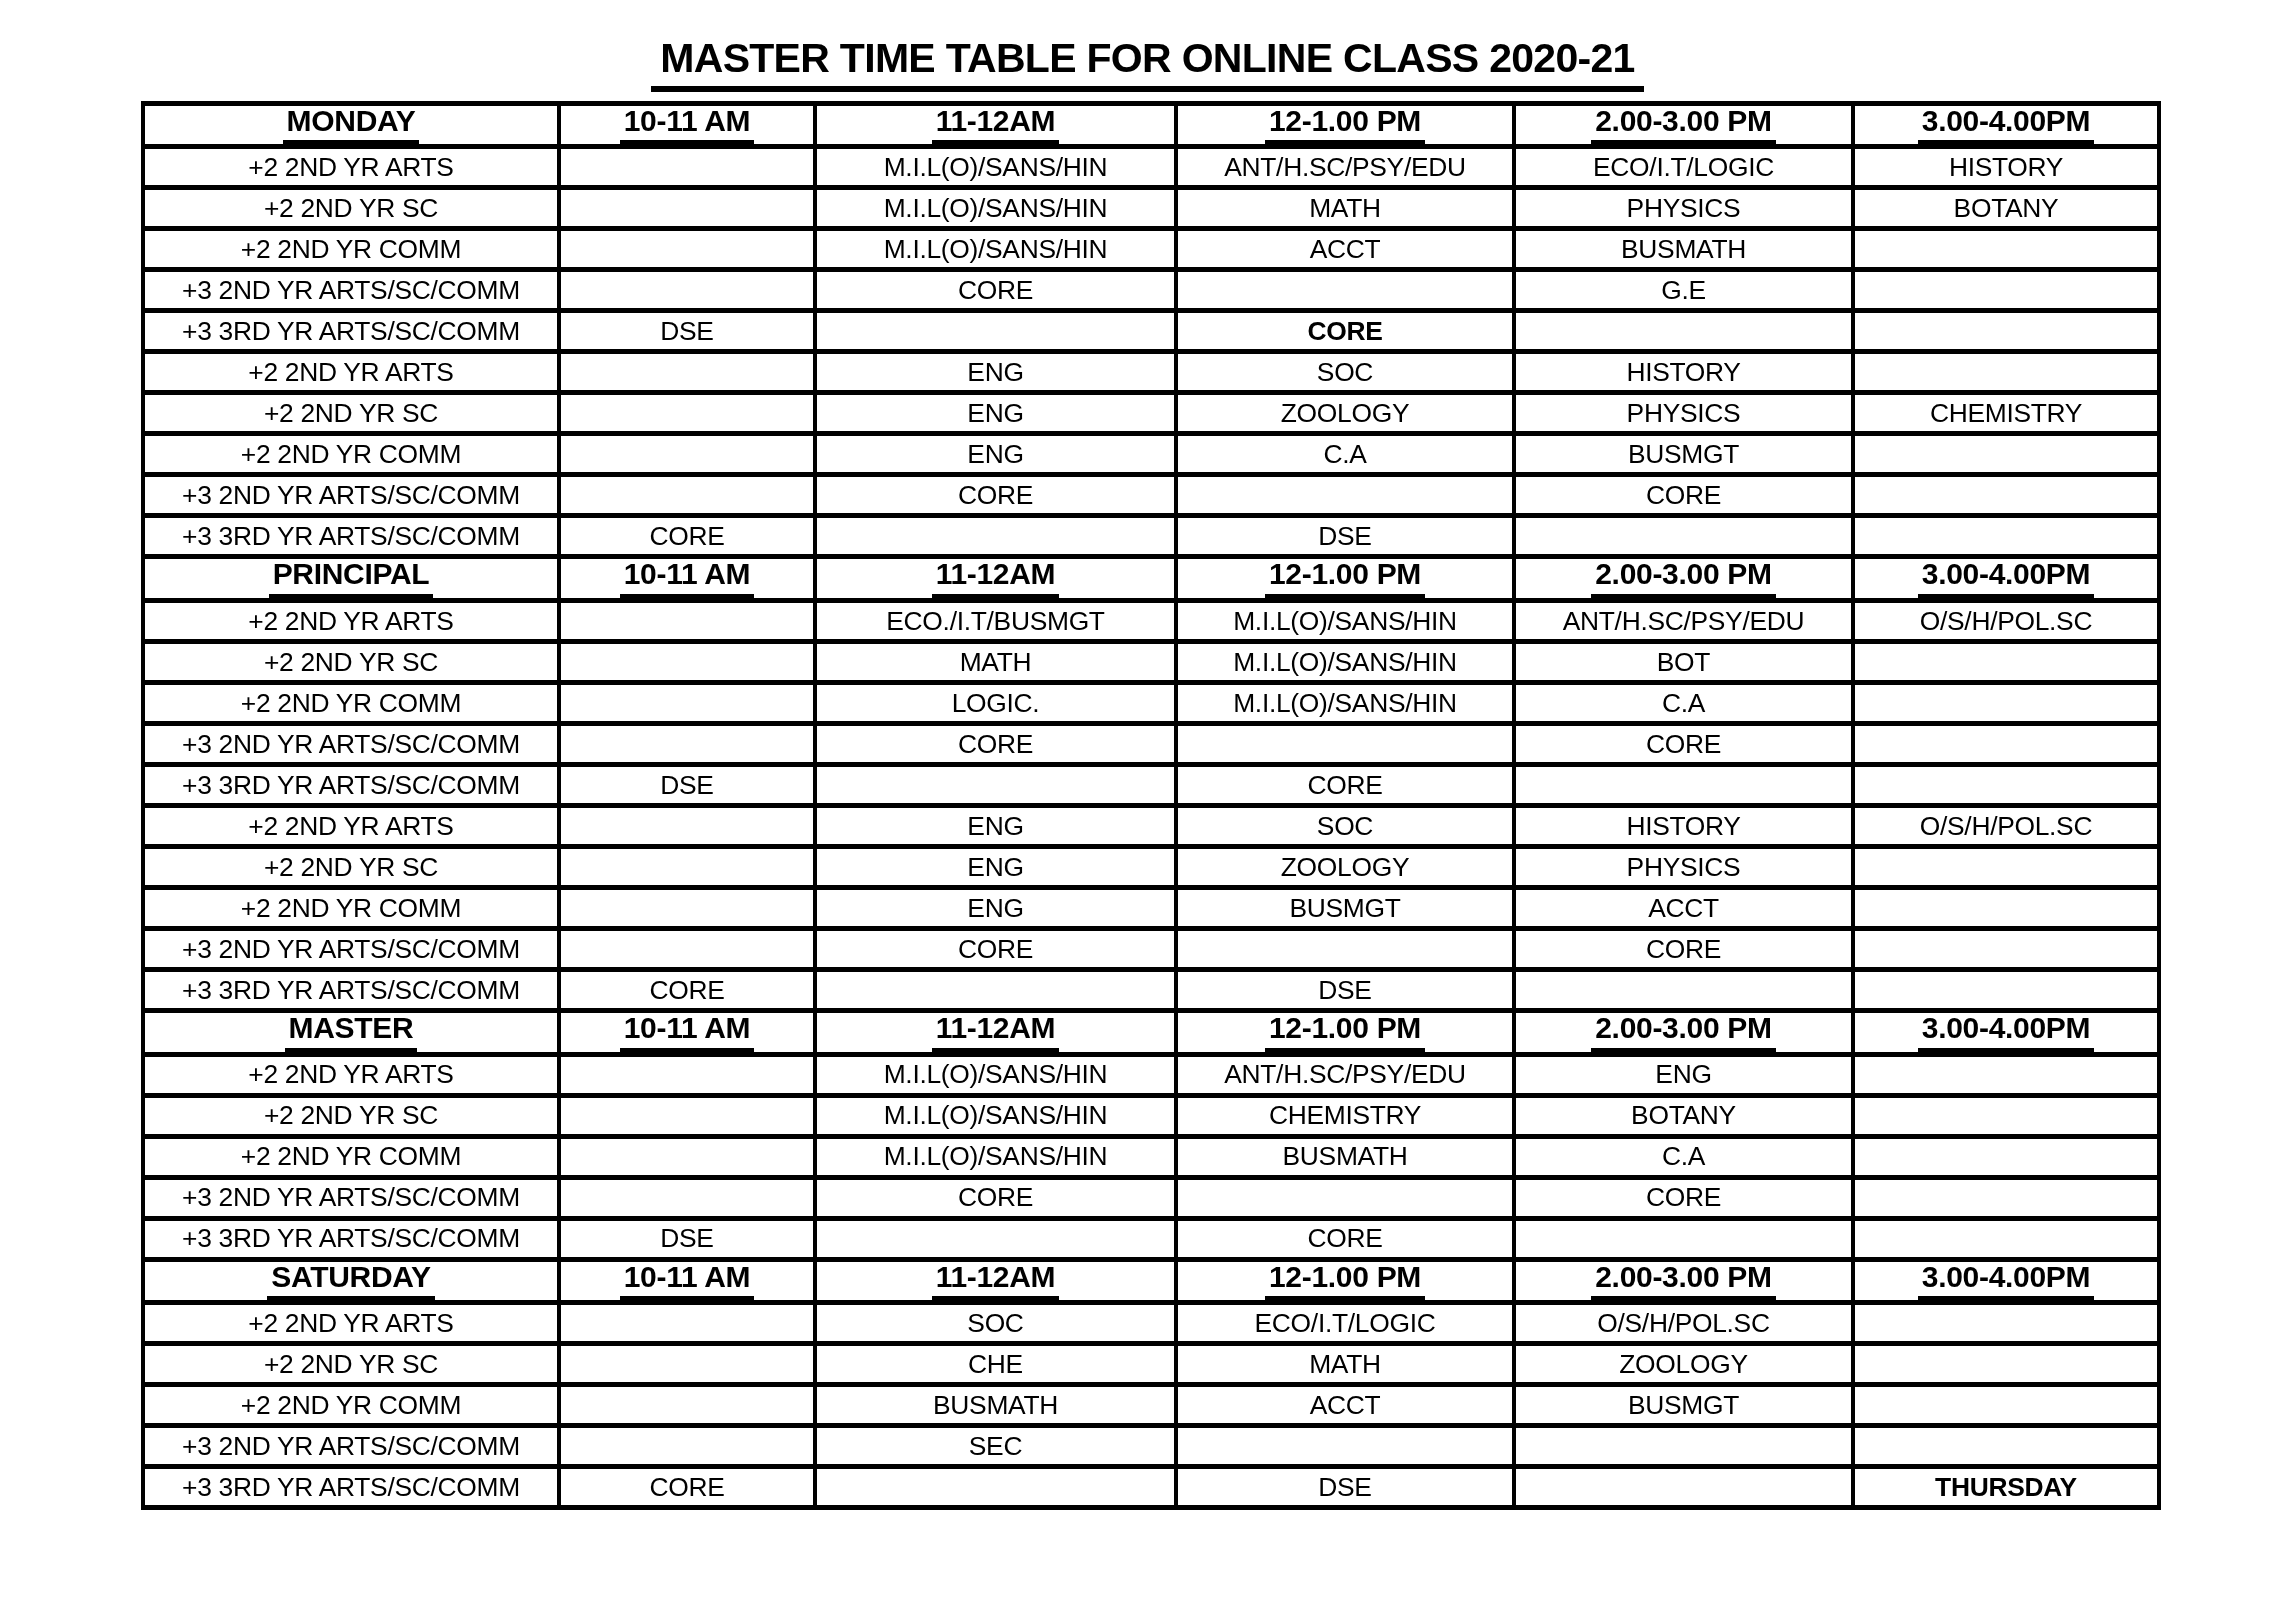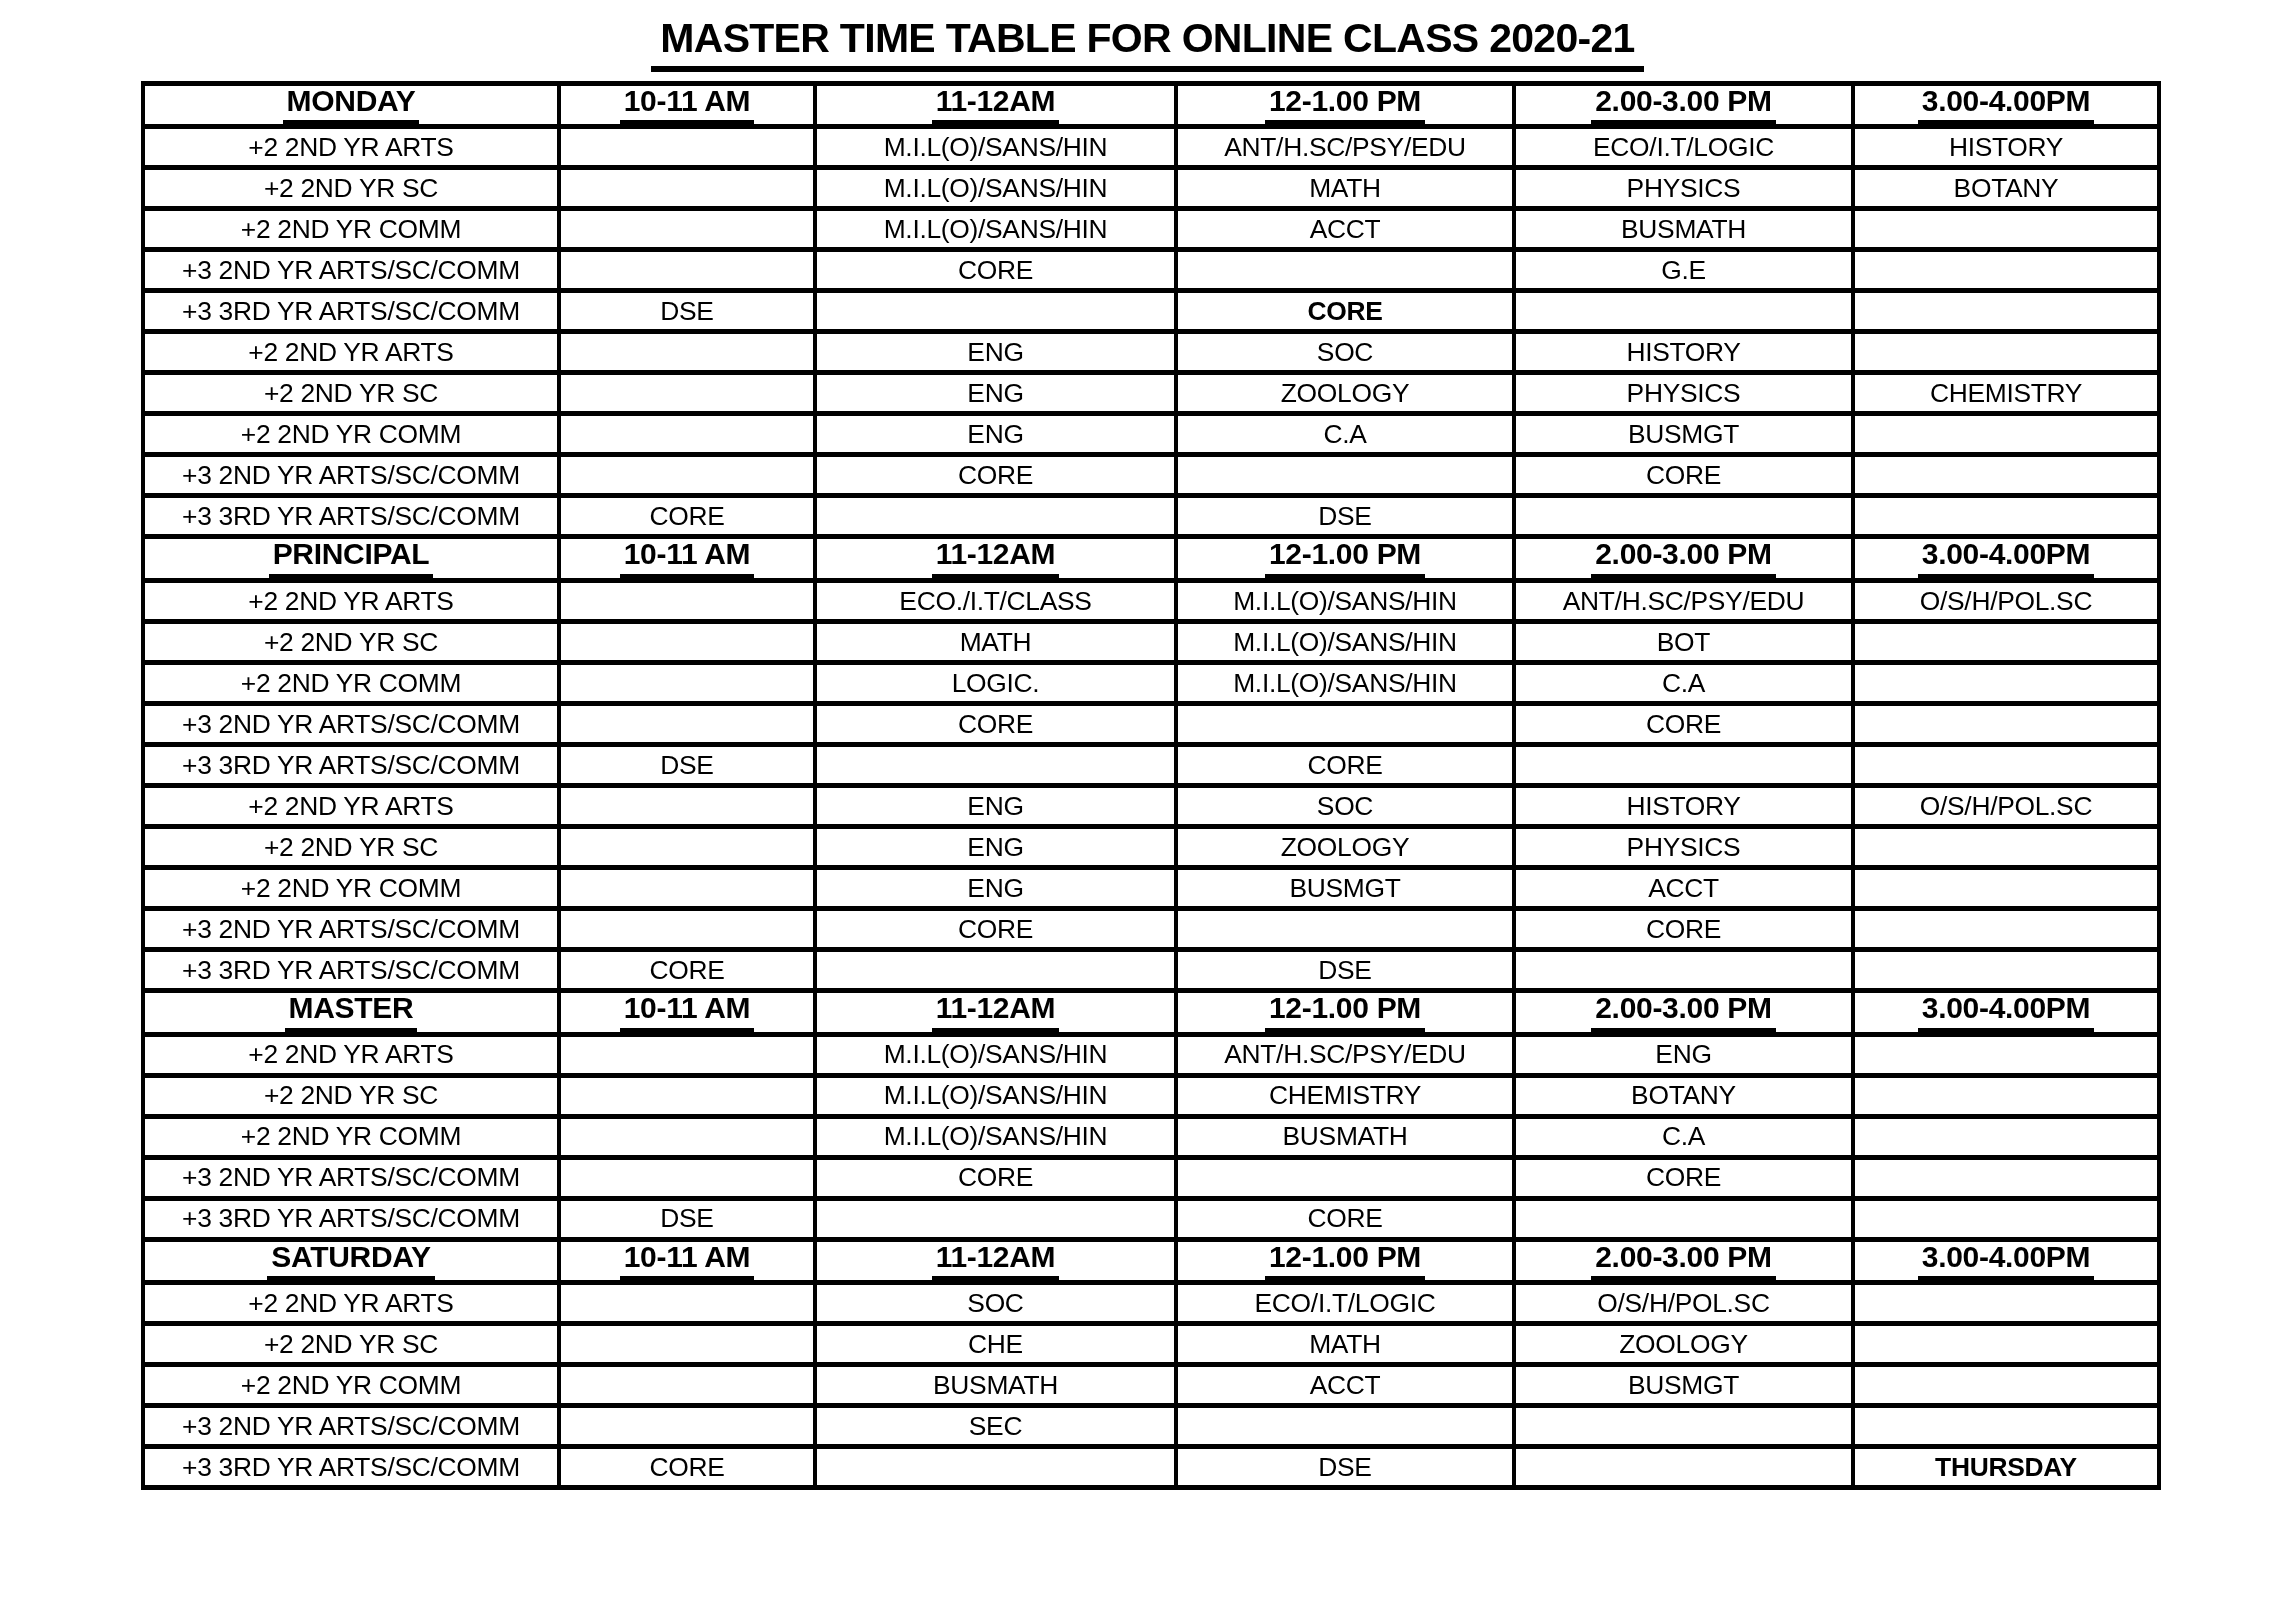--- a/index.html
+++ b/index.html
@@ -3,21 +3,21 @@
 <meta charset="utf-8">
 <style>
   html,body{margin:0;padding:0;}
   body{
     width:2295px;height:1612px;background:#ffffff;color:#000000;
     font-family:"Liberation Sans", sans-serif;
     -webkit-font-smoothing:antialiased;
   }
   .page{position:relative;width:2295px;height:1612px;overflow:hidden;}
   .title-wrap{
-    width:100%;text-align:center;padding-top:18px;
+    width:100%;text-align:center;padding-top:38px;
   }
   .title{
     display:inline-block;
     font-size:41px;font-weight:bold;line-height:1;
     letter-spacing:-0.7px;
     border-bottom:6px solid #000;
     padding:0 9.3px 6.6px 9.3px;
   }
   table.timetable{
     border-collapse:collapse;
@@ -163,21 +163,21 @@
           <th><span class="u">PRINCIPAL</span></th>
           <th><span class="u">10-11 AM</span></th>
           <th><span class="u">11-12AM</span></th>
           <th><span class="u">12-1.00 PM</span></th>
           <th><span class="u">2.00-3.00 PM</span></th>
           <th><span class="u">3.00-4.00PM</span></th>
         </tr>
         <tr>
           <td>+2 2ND YR ARTS</td>
           <td></td>
-          <td>ECO./I.T/CLASS</td>
+          <td>ECO./I.T/BUSMGT</td>
           <td>M.I.L(O)/SANS/HIN</td>
           <td>ANT/H.SC/PSY/EDU</td>
           <td>O/S/H/POL.SC</td>
         </tr>
         <tr>
           <td>+2 2ND YR SC</td>
           <td></td>
           <td>MATH</td>
           <td>M.I.L(O)/SANS/HIN</td>
           <td>BOT</td>

